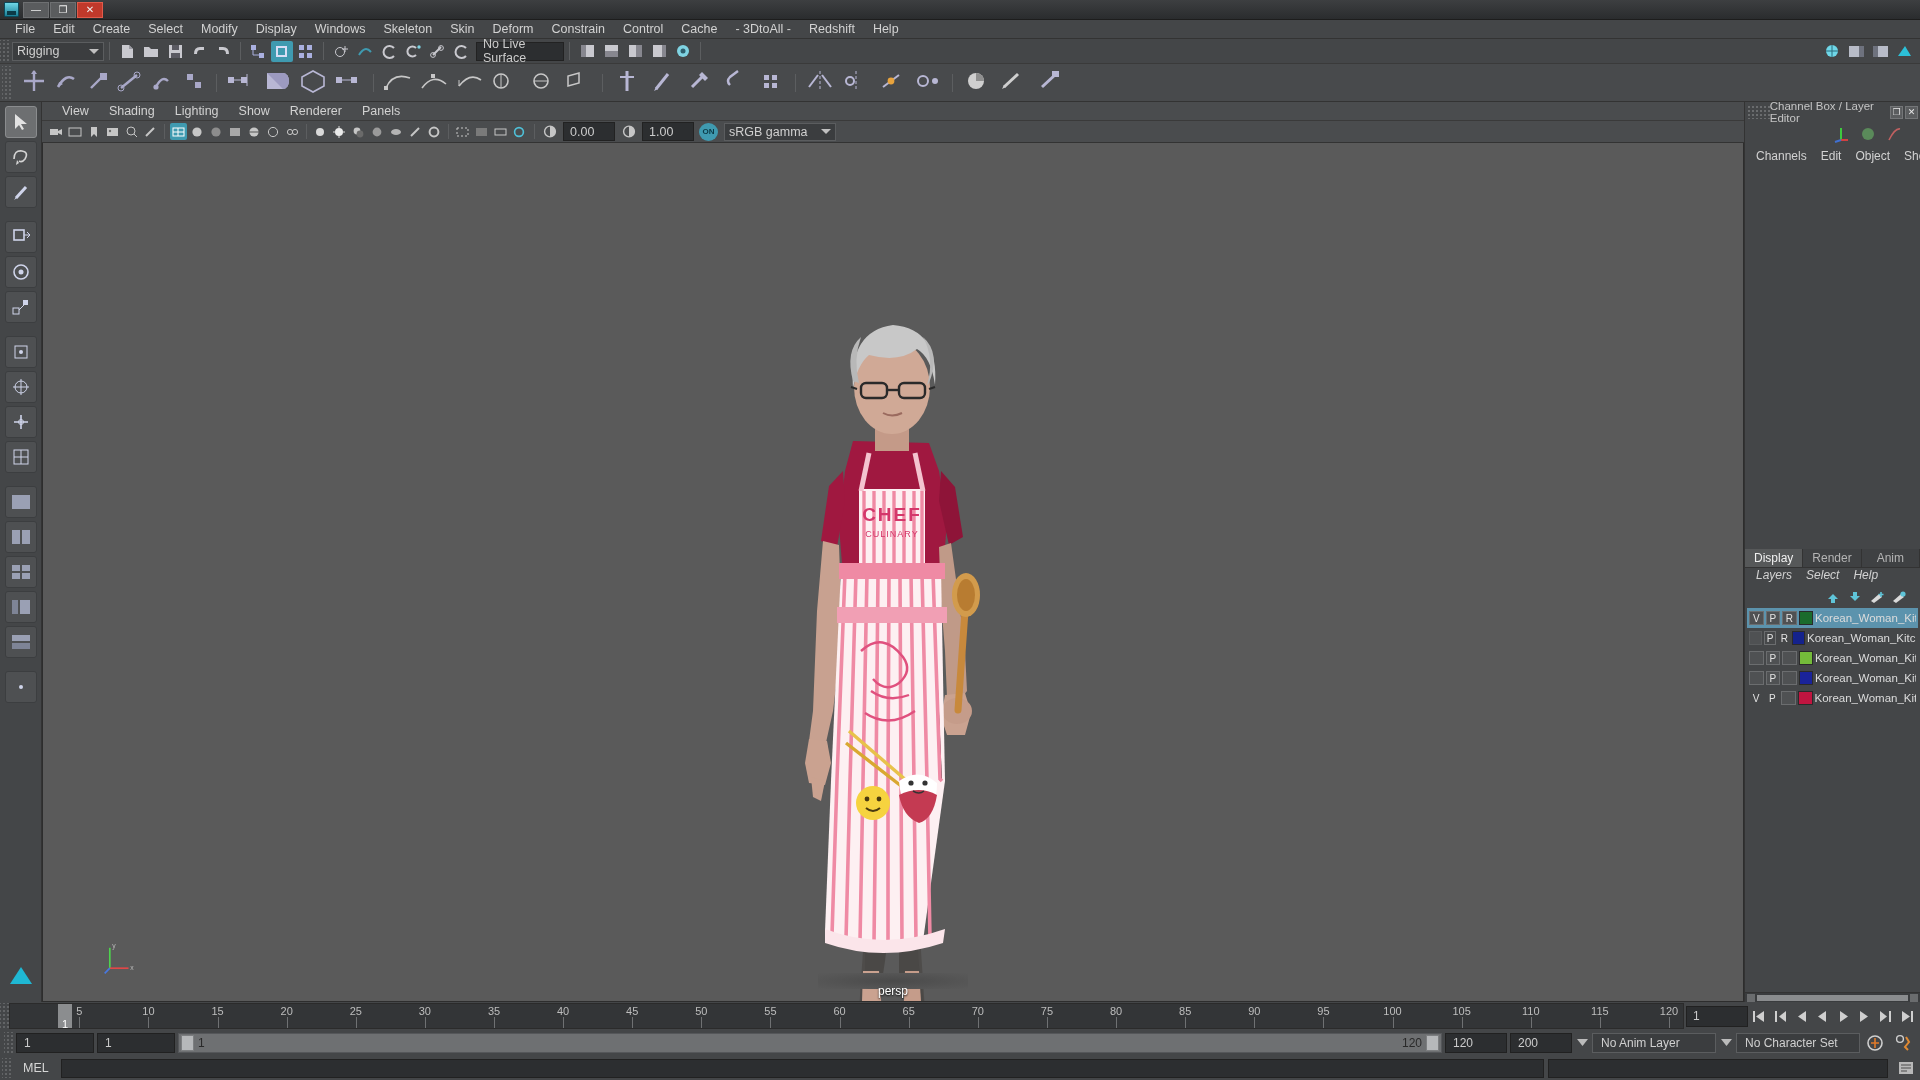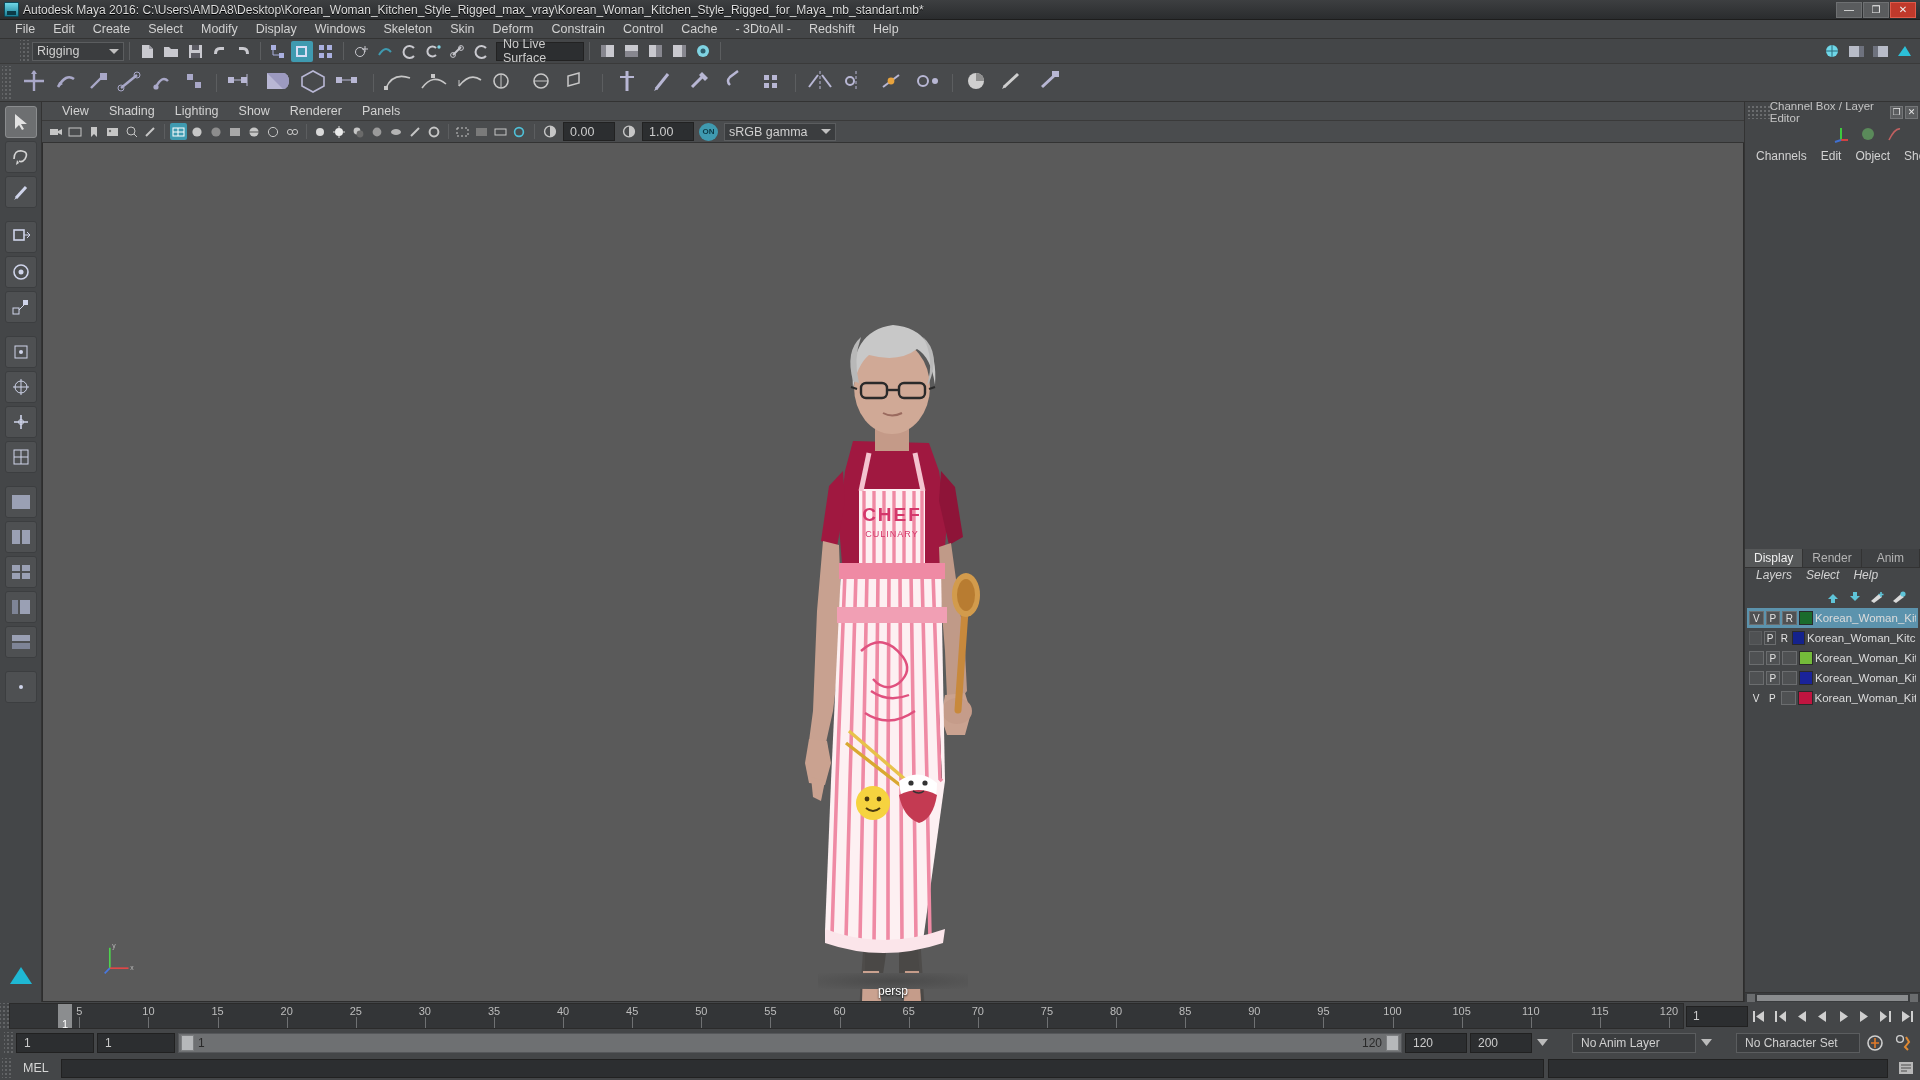--- a/index.html
+++ b/index.html
@@ -31,21 +31,21 @@
     display:flex; align-items:center; justify-content:center; font-size:10px; color:#eee; }
   .tb-btn.close { background:#c0392b; border-color:#e05b4b; }
 
   
   .menubar { height:19px; background:#444648; display:flex; align-items:center;
     padding-left:6px; border-bottom:1px solid #333; flex:none; }
   .menubar .mi { padding:0 9px; font-size:12.5px; color:#d2d2d2; line-height:19px; cursor:default; }
 
   
   .statusline { height:25px; background:#444648; display:flex; align-items:center;
-    border-bottom:1px solid #3a3a3a; flex:none; padding-left:20px; }
+    border-bottom:1px solid #3a3a3a; flex:none; padding-left:0; }
   .gripdots { width:9px; height:22px; flex:none;
     background-image:radial-gradient(#6a6c6e 1px, transparent 1px);
     background-size:4px 4px; background-position:2px 2px; opacity:.8; }
   .sep { width:1px; height:18px; background:#5c5e60; margin:0 5px; flex:none; }
   .combo { height:19px; background:#3b3d3f; border:1px solid #5b5d5f; display:flex;
     align-items:center; color:#d0d0d0; font-size:12.5px; padding:0 4px; }
   .combo .arrow { margin-left:auto; border-left:5px solid transparent; border-right:5px solid transparent;
     border-top:5px solid #c0c0c0; }
   .tbtn { width:22px; height:21px; margin:0 1px; display:flex; align-items:center; justify-content:center;
     border-radius:2px; flex:none; }
@@ -131,21 +131,21 @@
   
   .rangerow { height:26px; background:#444648; display:flex; align-items:center; gap:3px;
     padding:0 4px; flex:none; }
   .rfield { height:20px; background:#2c2e30; border:1px solid #212121; color:#ccc;
     font-size:12px; display:flex; align-items:center; padding-left:7px; }
   .rangebar { flex:1; height:20px; background:#6e7072; border:1px solid #55575a;
     display:flex; align-items:center; padding:0 2px; position:relative; }
   .rhandle { width:13px; height:16px; background:#b6b8ba; border:1px solid #7d7f81; }
   .drop { width:14px; height:20px; display:flex; align-items:center; justify-content:center; }
   .rcombo { height:20px; background:#3b3d3f; border:1px solid #5b5d5f; color:#d0d0d0;
-    font-size:12px; display:flex; align-items:center; padding:0 8px;margin-left:20px; }
+    font-size:12px; display:flex; align-items:center; padding:0 8px; }
 
   
   .cmdrow { height:24px; background:#444648; display:flex; align-items:center; flex:none;
     padding-left:2px; gap:4px; }
   .mel { font-size:12.5px; color:#d6d6d6; padding:0 8px; }
   .cmdin { flex:1; height:19px; background:#2c2e30; border:1px solid #212121; }
   .cmdout { width:340px; height:19px; background:#2c2e30; border:1px solid #212121; margin-right:4px; }
 
   
   .helprow { height:22px; background:#4a4c4e; display:flex; align-items:center; flex:none;
@@ -161,21 +161,20 @@
     width:150px; height:16px; background:radial-gradient(ellipse at center,#4a4a4a 0%,#565656 70%,transparent 100%); }
   .char { position:absolute; left:50%; top:168px; transform:translateX(-50%); width:360px; }
 </style>
 </head>
 <body>
 
 <div class="app">
 
   <div class="titlebar">
     <div class="tb-icon"></div>
-    <div class="tb-title">Autodesk Maya 2016: C:\Users\AMDA8\Desktop\Korean_Woman_Kitchen_Style_Rigged_max_vray\Korean_Woman_Kitchen_Style_Rigged_for_Maya_mb_standart.mb*</div>
     <div class="tb-btns">
       <div class="tb-btn">—</div>
       <div class="tb-btn">❐</div>
       <div class="tb-btn close">✕</div>
     </div>
   </div>
 
   <div class="menubar">
     <div class="mi">File</div>
     <div class="mi">Edit</div>

